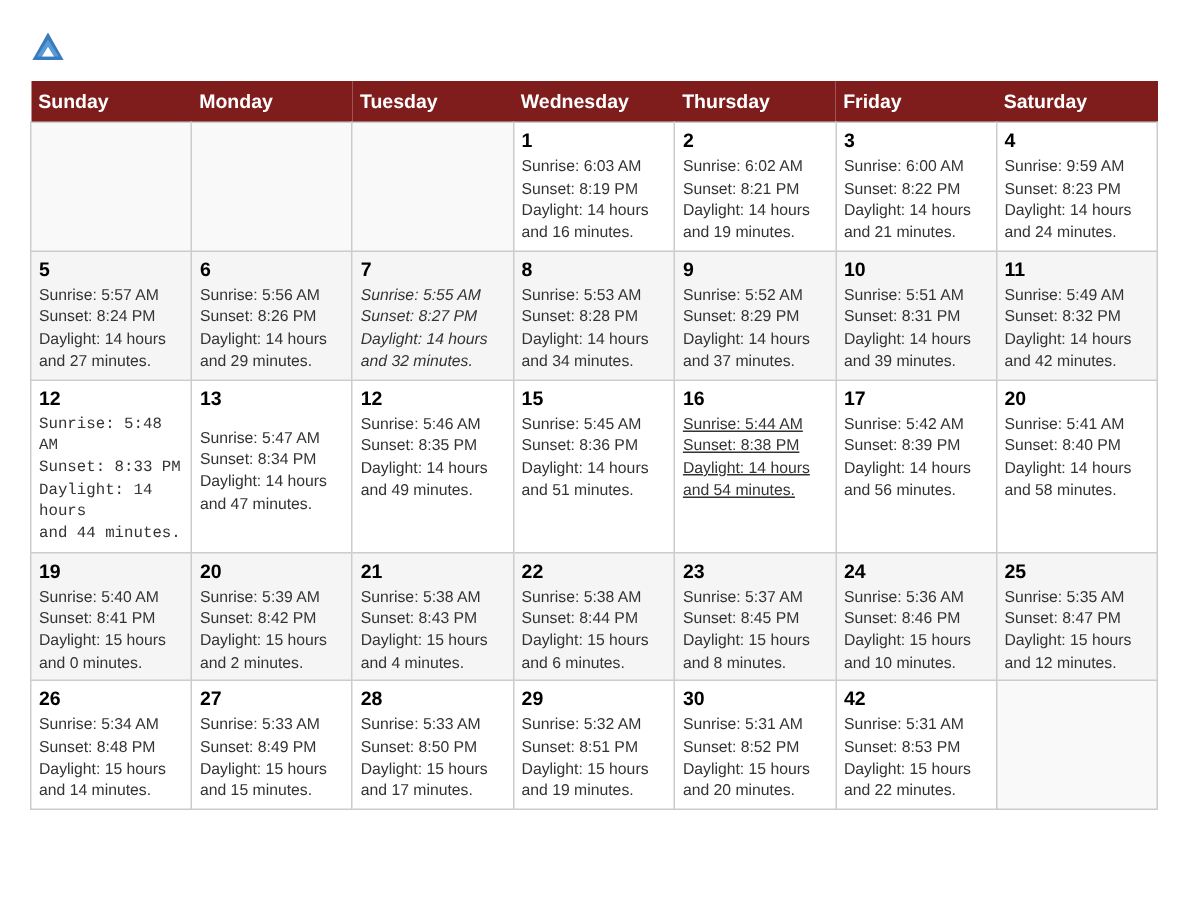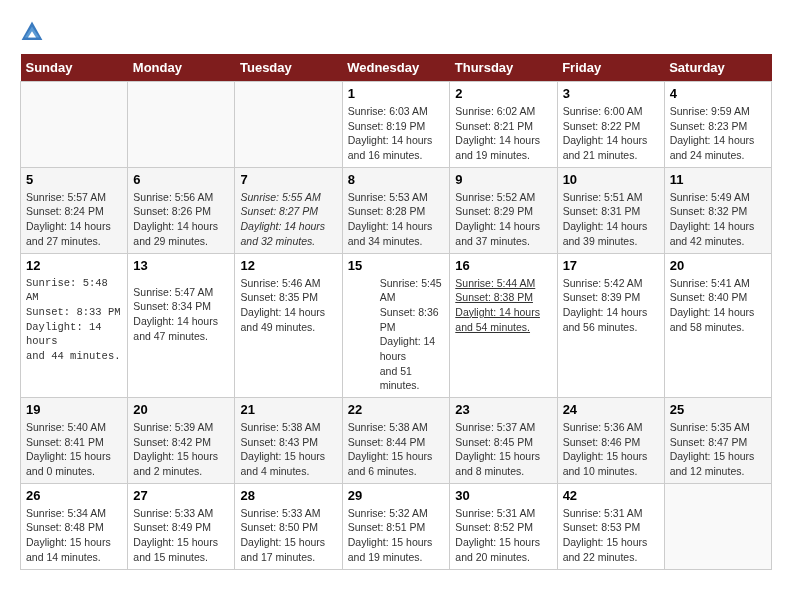--- a/index.html
+++ b/index.html
@@ -220,21 +220,21 @@
         </td>
         <td>
           <span class="day-num">12</span>
           <div class="day-info" style="white-space: pre-line;">Sunrise: 5:46 AM
 Sunset: 8:35 PM
 Daylight: 14 hours
 and 49 minutes.</div>
         </td>
         <td>
           <span class="day-num">15</span>
-          <div class="day-info" style="white-space: pre-line; margin-left: 32px;">Sunrise: 5:45 AM
+          <div class="day-info" style="white-space: pre-line;">Sunrise: 5:45 AM
 Sunset: 8:36 PM
 Daylight: 14 hours
 and 51 minutes.</div>
         </td>
         <td>
           <span class="day-num">16</span>
           <div class="day-info" style="white-space: pre-line; text-decoration: underline;">Sunrise: 5:44 AM
 Sunset: 8:38 PM
 Daylight: 14 hours
 and 54 minutes.</div>

